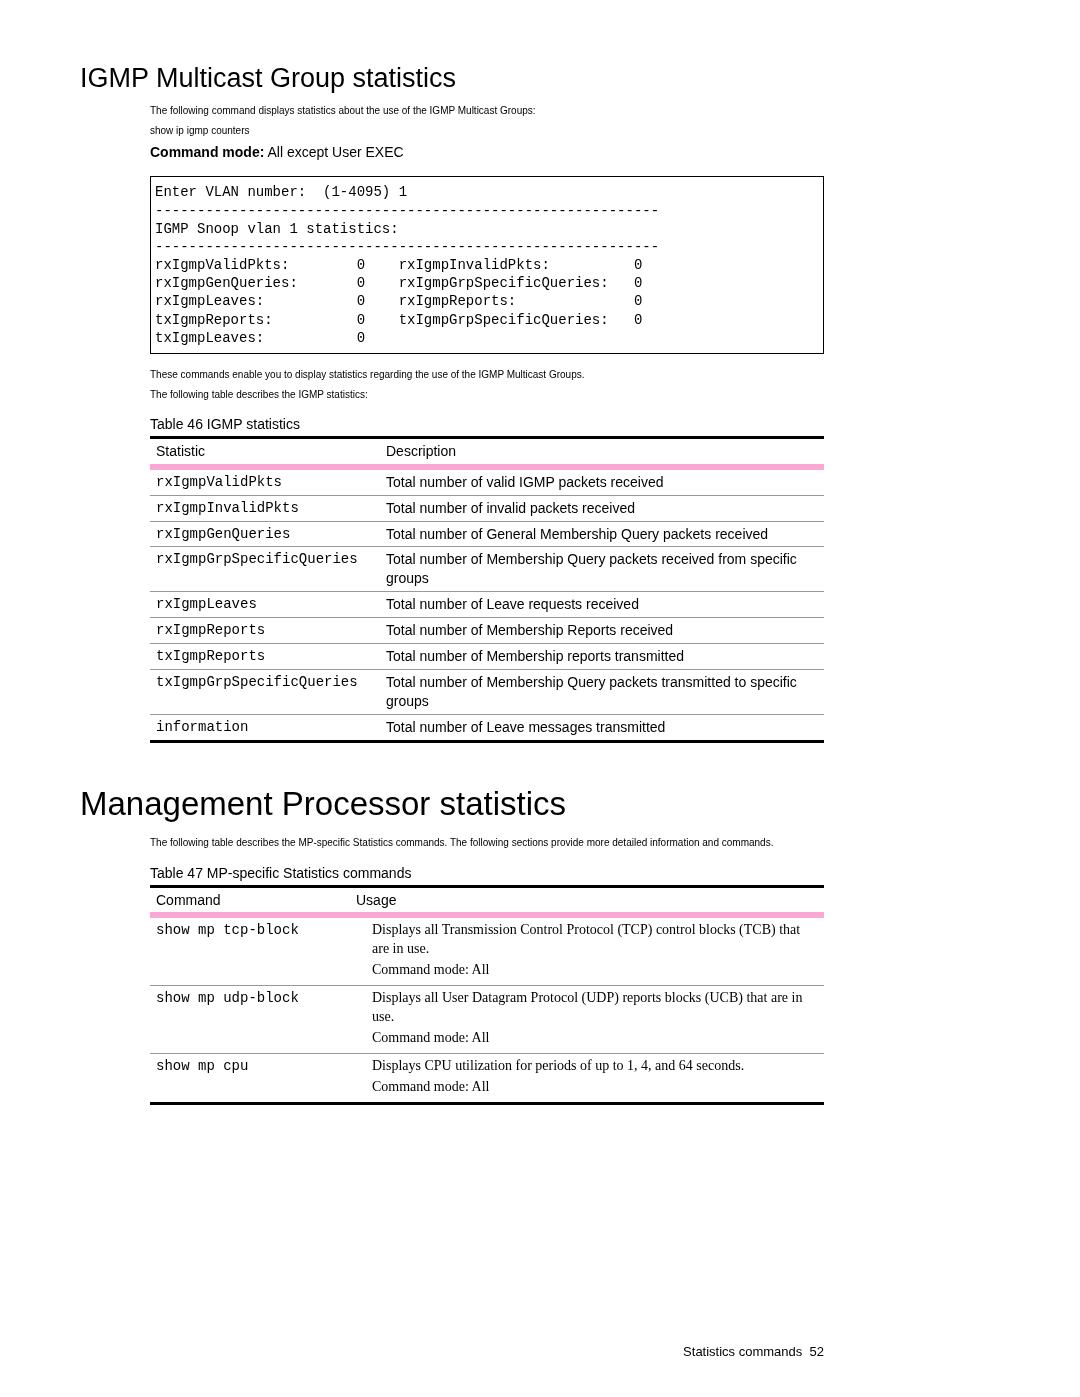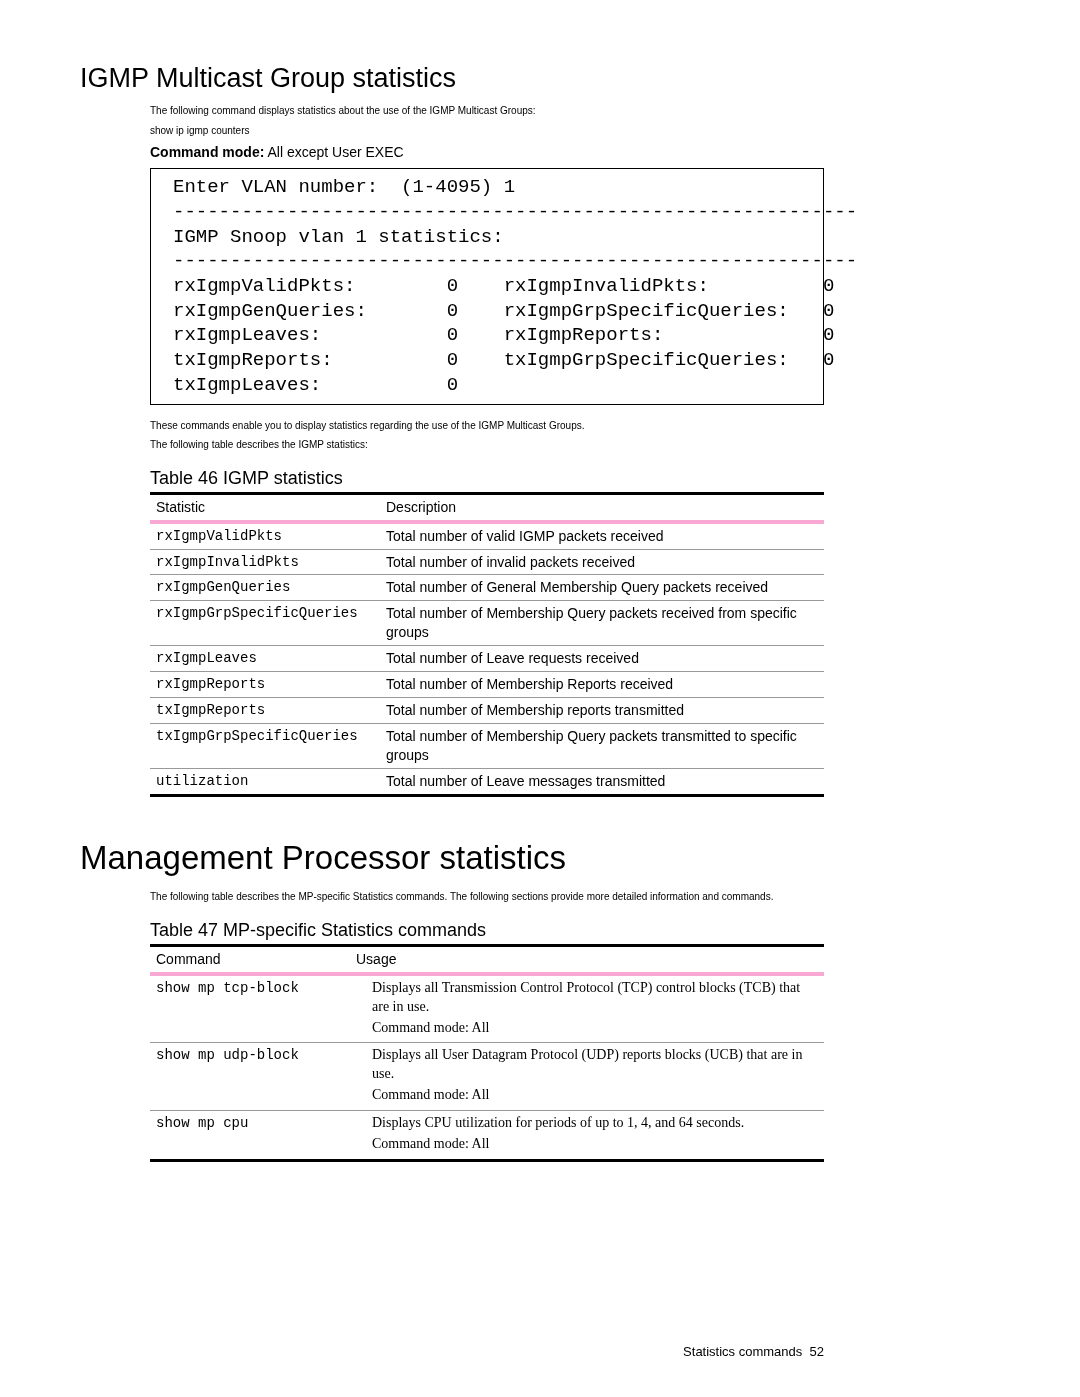--- a/index.html
+++ b/index.html
@@ -33,47 +33,47 @@
   .body-text {
     margin: 4px 0 6px 70px;
     font-size: 10px;
   }
   .code-inline {
     font-family: Liberation Sans, sans-serif;
     font-size: 10px;
     white-space: pre;
   }
   .code-block-border {
-    margin: 6px 0 14px 70px;
+    margin: 14px 0 14px 70px;
     border: 1px solid #000;
-    padding: 6px 22px;
+    padding: 6px 4px;
     font-family: "Courier New", Courier, monospace;
-    font-size: 19px;
+    font-size: 14px;
     white-space: pre;
     line-height: 1.3;
   }
   .table-caption {
-    font-size: 18px;
+    font-size: 14px;
     margin: 14px 0 2px 70px;
   }
   table.doc-table {
     border-collapse: collapse;
     width: calc(100% - 70px);
     margin-left: 70px;
     font-size: 14px;
   }
   table.doc-table th, table.doc-table td {
     text-align: left;
     padding: 3px 6px;
     vertical-align: top;
     border-bottom: 1px solid #999;
   }
   table.doc-table thead tr.top-border th {
     border-top: 3px solid #000;
-    border-bottom: 4px solid #f9a8d4;
+    border-bottom: 6px solid #f9a8d4;
     font-weight: 400;
   }
   table.doc-table tbody tr:last-child td {
     border-bottom: 3px solid #000;
   }
   .mono { font-family: "Courier New", Courier, monospace; }
   .footer {
     position: absolute;
     bottom: 36px;
     right: 80px;
@@ -151,21 +151,21 @@
         </tr>
         <tr>
           <td class="mono">txIgmpReports</td>
           <td>Total number of Membership reports transmitted</td>
         </tr>
         <tr>
           <td class="mono">txIgmpGrpSpecificQueries</td>
           <td>Total number of Membership Query packets transmitted to specific groups</td>
         </tr>
         <tr>
-          <td class="mono">utilization</td>
+          <td class="mono">information</td>
           <td>Total number of Leave messages transmitted</td>
         </tr>
       </tbody>
   </table>
 
   <h1 class="main">Management Processor statistics</h1>
 
   <p class="body-text">The following table describes the MP-specific Statistics commands. The following sections provide more detailed information and commands.</p>
 
   <div class="table-caption">Table 47  MP-specific Statistics commands</div>

